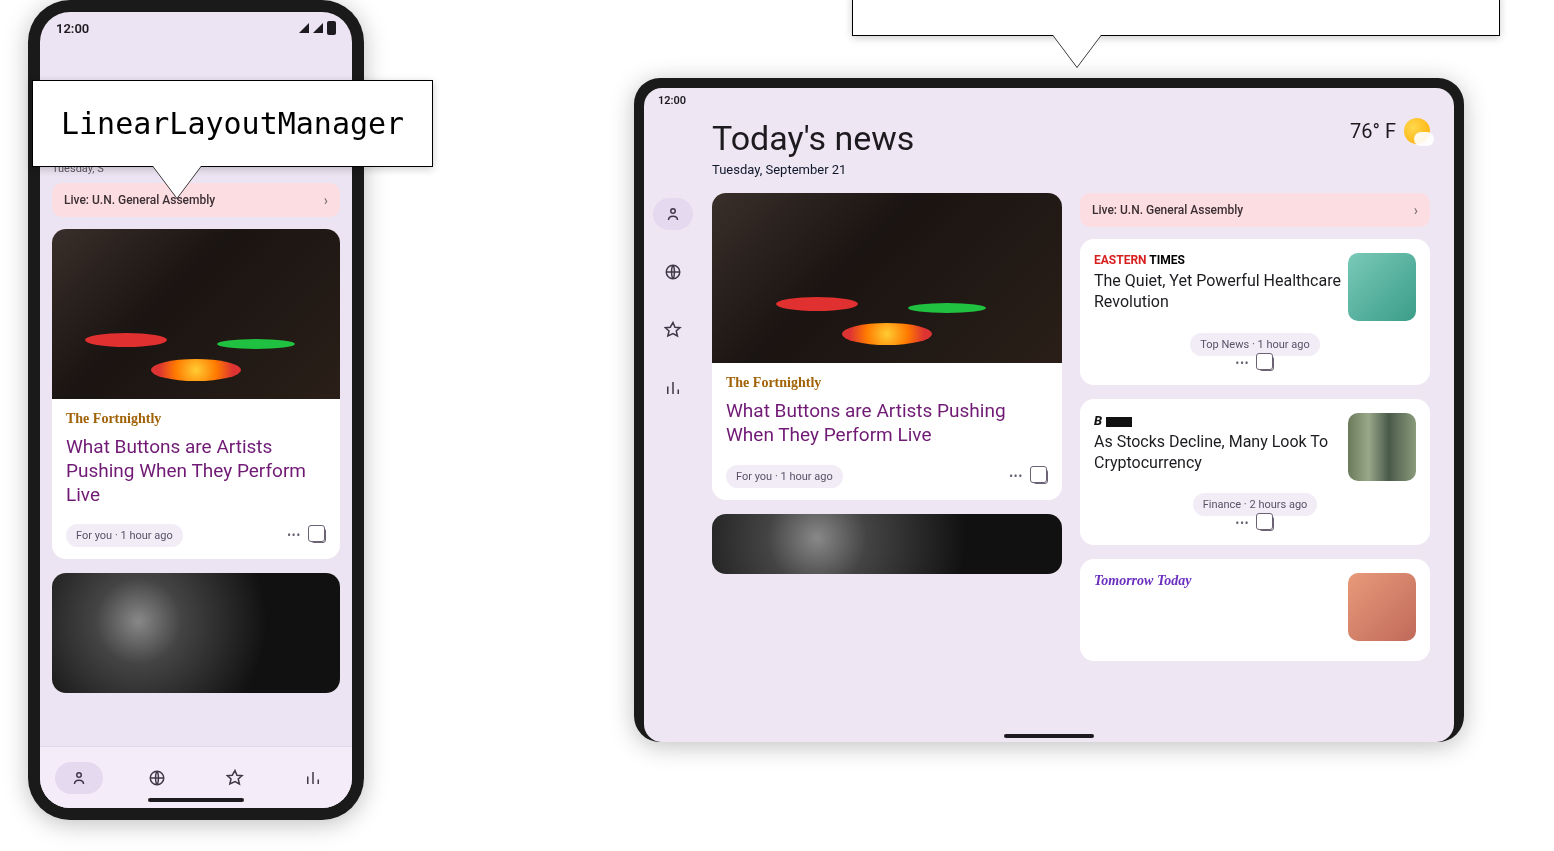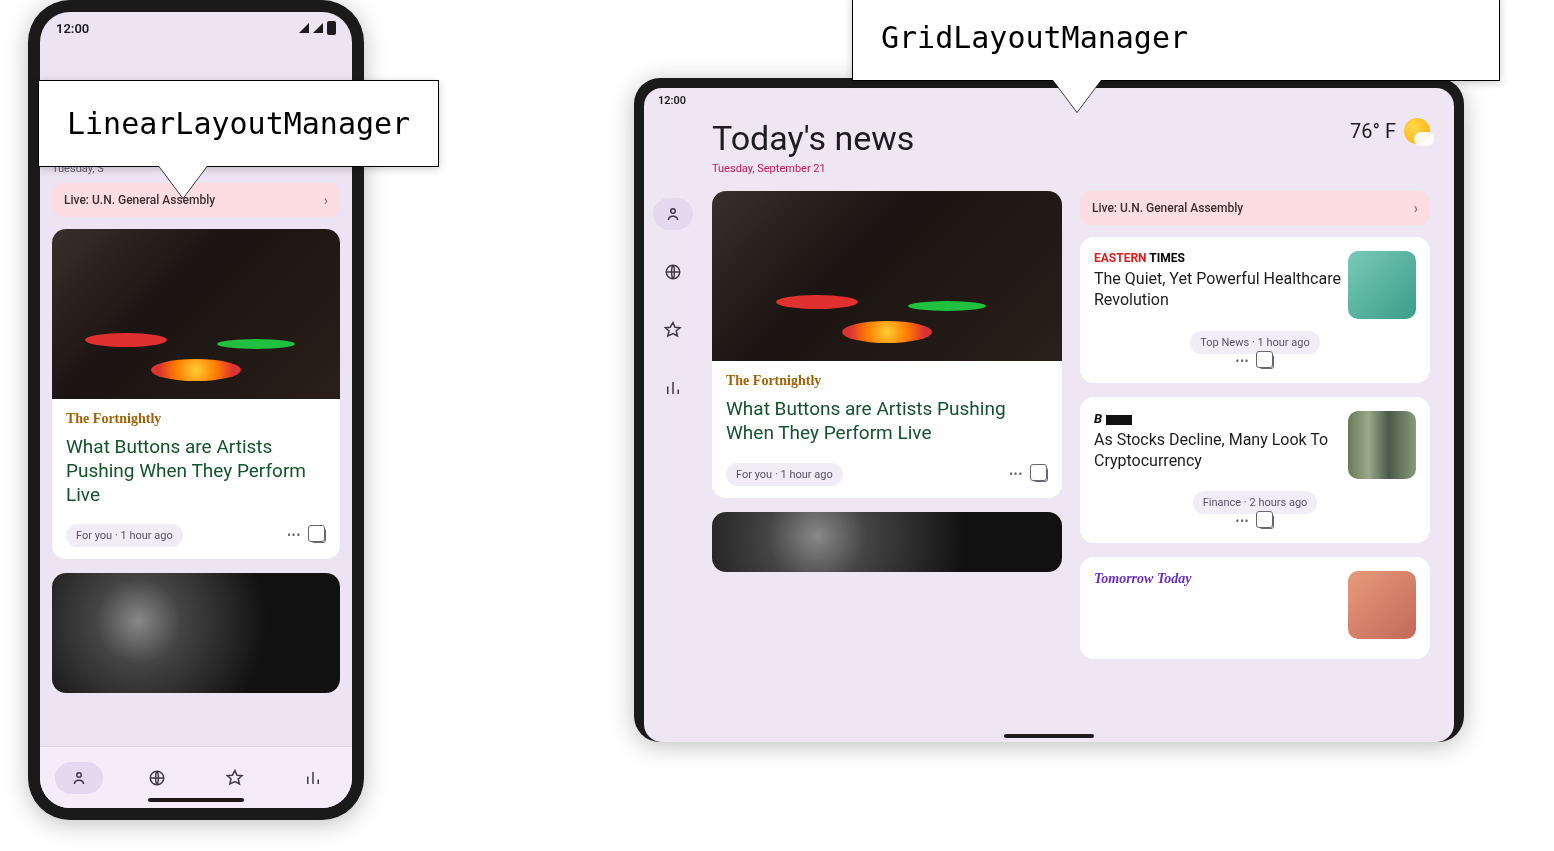--- a/index.html
+++ b/index.html
@@ -71,21 +71,21 @@
     position:relative;
   }
   .card-img.dj::after{
     content:""; position:absolute; bottom:18px; left:50%; transform:translateX(-50%);
     width:90px;height:22px;border-radius:50%;
     background: radial-gradient(circle,#ffcc33 0%,#ff7a00 45%,#d33 80%);
     box-shadow: -70px -30px 0 -4px #e03030, 60px -26px 0 -6px #20c040;
   }
   .card-body { padding: 12px 14px 10px; }
   .source-serif { font-family: Georgia, 'Times New Roman', serif; font-weight:700; font-size:14px; color:#a16207; margin-bottom:8px; }
-  .headline { font-size:19px; line-height:1.25; color:#14532d; font-weight:400; }
+  .headline { font-size:19px; line-height:1.25; color:#701a75; font-weight:400; }
   .card-foot {
     display:flex; justify-content:space-between; align-items:center;
     padding: 8px 14px 12px;
   }
   .chip {
     background:#f1ecf6; border-radius:14px; padding:5px 10px;
     font-size:11px; color:#5a5168;
   }
   .foot-actions { display:flex; gap:10px; align-items:center; color:#6b6374; }
   .dots3 { letter-spacing:1px; font-weight:700; font-size:10px; }
@@ -133,21 +133,21 @@
     width:58px; padding-top:110px;
     display:flex; flex-direction:column; align-items:center; gap:26px;
   }
   .sb-item{width:40px;height:32px;display:flex;align-items:center;justify-content:center;border-radius:16px;color:#3f3848;}
   .sb-item.sel{background:#e4d9ef;}
   .tablet-main{
     flex:1; padding:30px 24px 0 10px; overflow:hidden;
   }
   .tablet-header{display:flex;justify-content:space-between;align-items:flex-start;margin-bottom:16px;}
   .title-big{font-size:34px;font-weight:400;color:#1d1b20;}
-  .date-sub{font-size:11px;color:#be185d;margin-top:4px;}
+  .date-sub{font-size:13px;color:#0f172a;margin-top:4px;}
   .weather{display:flex;align-items:center;gap:8px;font-size:20px;color:#1d1b20;}
   .sun{width:26px;height:26px;background:radial-gradient(circle at 35% 35%,#ffd84d,#ffaa00);border-radius:50%;position:relative;}
   .sun::after{content:"";position:absolute;right:-4px;bottom:-2px;width:20px;height:14px;background:#fff;border-radius:10px;opacity:.9;}
   .grid{display:flex;gap:18px;}
   .col{flex:1;min-width:0;}
   .col .card-img.dj{height:170px;}
   .live-banner.t{margin-bottom:12px;font-size:12px;}
   .small-card{
     background:#fff;border-radius:14px;padding:14px;margin-bottom:14px;
   }
@@ -180,21 +180,21 @@
     z-index:10;
   }
   .tooltip .tail{
     position:absolute;
     width:0;height:0;
     border-left:24px solid transparent;
     border-right:24px solid transparent;
     border-top:32px solid #fff;
     filter: drop-shadow(0 1px 0 #000);
   }
-  .tooltip.left{left:38px;top:80px;text-align:center;}
+  .tooltip.left{left:32px;top:80px;text-align:center;}
   .tooltip.left .tail{left:120px;top:100%;}
   .tooltip.right{left:852px;top:-6px;width:648px;}
   .tooltip.right .tail{left:200px;top:100%;}
 
   svg{display:block;}
 </style>
 </head>
 <body>
 
 <div class="phone">
@@ -374,15 +374,14 @@
     </div>
     <div class="tablet-nav-pill"></div>
   </div>
 </div>
 
 <div class="tooltip left">
   <span>LinearLayoutManager</span>
   <span class="tail"></span>
 </div>
 <div class="tooltip right">
-  <div>GridLayoutManager</div>
   <span class="tail"></span>
 </div>
 
 </body></html>

